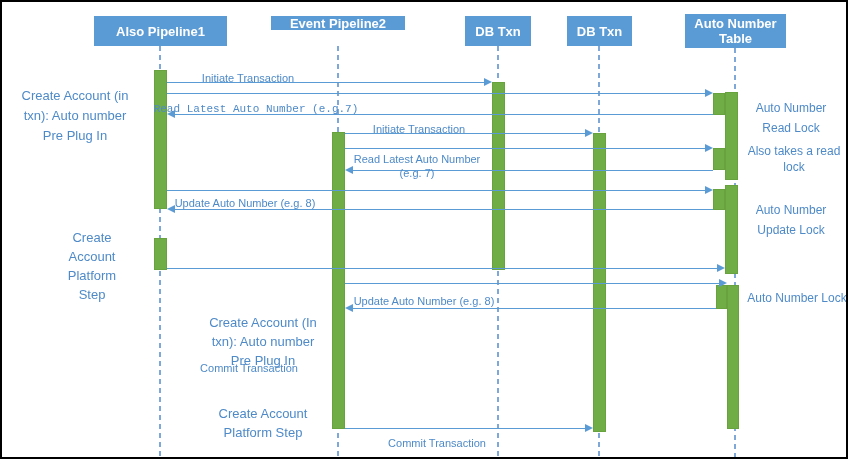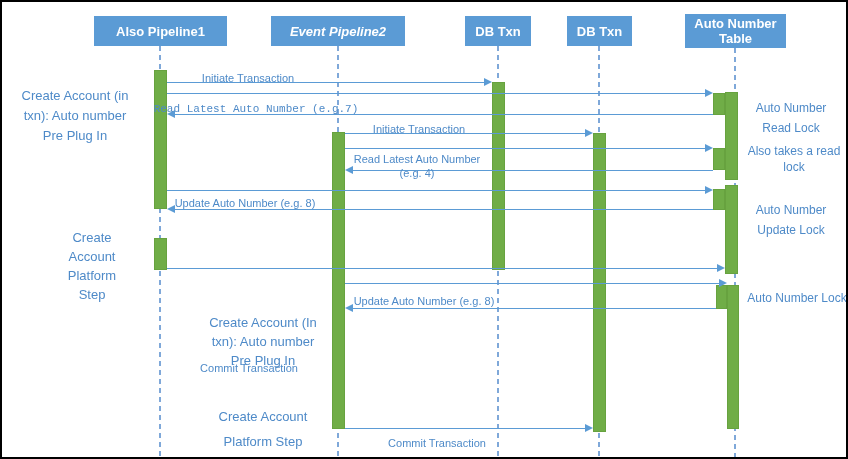--- a/index.html
+++ b/index.html
@@ -49,21 +49,21 @@
 </head>
 <body>
 
 <div class="stage" style="--blue: #5b9bd5; --txt: #4e8ac8; --green: #70ad47; --greenb: #67a23f; --dash: #7fa8d9; --hdrtext: #ffffff; --bg: #ffffff; --frame: #000000;">
     <div class="lifeline" style="left: 157px; top: 44px; height: 411px;"></div>
     <div class="lifeline" style="left: 335px; top: 44px; height: 411px;"></div>
     <div class="lifeline" style="left: 495px; top: 44px; height: 411px;"></div>
     <div class="lifeline" style="left: 596px; top: 44px; height: 411px;"></div>
     <div class="lifeline" style="left: 732px; top: 46px; height: 409px;"></div>
     <div class="hdr" style="left: 92px; top: 14px; width: 133px; height: 30px;">Also Pipeline1</div>
-    <div class="hdr" style="left: 269px; top: 14px; width: 134px; height: 30px; font-style: italic;">Event Pipeline2</div>
+    <div class="hdr" style="left: 269px; top: 14px; width: 134px; height: 14px;">Event Pipeline2</div>
     <div class="hdr" style="left: 463px; top: 14px; width: 66px; height: 30px;">DB Txn</div>
     <div class="hdr" style="left: 565px; top: 14px; width: 65px; height: 30px;">DB Txn</div>
     <div class="hdr" style="left: 683px; top: 12px; width: 101px; height: 34px;">Auto Number
 Table</div>
     <div class="act" style="left: 152px; top: 68px; width: 13px; height: 139px;"></div>
     <div class="act" style="left: 152px; top: 236px; width: 13px; height: 32px;"></div>
     <div class="act" style="left: 330px; top: 130px; width: 13px; height: 297px;"></div>
     <div class="act" style="left: 490px; top: 80px; width: 13px; height: 188px;"></div>
     <div class="act" style="left: 591px; top: 131px; width: 13px; height: 299px;"></div>
     <div class="act" style="left: 723px; top: 90px; width: 13px; height: 88px;"></div>
@@ -82,21 +82,21 @@
     <div class="head-l" style="left: 165px; top: 108px;"></div>
     <div class="mlabel" style="left: 74px; top: 100px; font-family: Liberation Mono, monospace;">Read Latest Auto Number (e.g.7)</div>
     <div class="mline" style="left: 343px; top: 131px; width: 242px;"></div>
     <div class="head-r" style="left: 583px; top: 127px;"></div>
     <div class="mlabel" style="left: 237px; top: 120px;">Initiate Transaction</div>
     <div class="mline" style="left: 343px; top: 146px; width: 362px;"></div>
     <div class="head-r" style="left: 703px; top: 142px;"></div>
     <div class="mline" style="left: 349px; top: 168px; width: 362px;"></div>
     <div class="head-l" style="left: 343px; top: 164px;"></div>
     <div class="mlabel" style="left: 235px; top: 150px;">Read Latest Auto Number
-(e.g. 4)</div>
+(e.g. 7)</div>
     <div class="mline" style="left: 165px; top: 188px; width: 540px;"></div>
     <div class="head-r" style="left: 703px; top: 184px;"></div>
     <div class="mlabel" style="left: 63px; top: 194px;">Update Auto Number (e.g. 8)</div>
     <div class="mline" style="left: 171px; top: 207px; width: 540px;"></div>
     <div class="head-l" style="left: 165px; top: 203px;"></div>
     <div class="mline" style="left: 165px; top: 266px; width: 552px;"></div>
     <div class="head-r" style="left: 715px; top: 262px;"></div>
     <div class="mline" style="left: 343px; top: 281px; width: 376px;"></div>
     <div class="head-r" style="left: 717px; top: 277px;"></div>
     <div class="mline" style="left: 349px; top: 306px; width: 365px;"></div>
@@ -109,21 +109,21 @@
 txn): Auto number
 Pre Plug In</div>
     <div class="note" style="left: -90px; top: 226px; font-size: 13px; line-height: 19px;">Create
 Account
 Platform
 Step</div>
     <div class="note" style="left: 81px; top: 311px; font-size: 13px; line-height: 19px;">Create Account (In
 txn): Auto number
 Pre Plug In</div>
     <div class="note" style="left: 67px; top: 360px; font-size: 11px; line-height: 13px;">Commit Transaction</div>
-    <div class="note" style="left: 81px; top: 402px; font-size: 13px; line-height: 25px;">Create Account
+    <div class="note" style="left: 81px; top: 402px; font-size: 13px; line-height: 19px;">Create Account
 Platform Step</div>
     <div class="note" style="left: 609px; top: 96px; font-size: 12px; line-height: 20px;">Auto Number
 Read Lock</div>
     <div class="note" style="left: 612px; top: 141px; font-size: 12px; line-height: 16px;">Also takes a read
 lock</div>
     <div class="note" style="left: 609px; top: 198px; font-size: 12px; line-height: 20px;">Auto Number
 Update Lock</div>
     <div class="note" style="left: 615px; top: 289px; font-size: 12px; line-height: 14px;">Auto Number Lock</div>
   </div>
 

